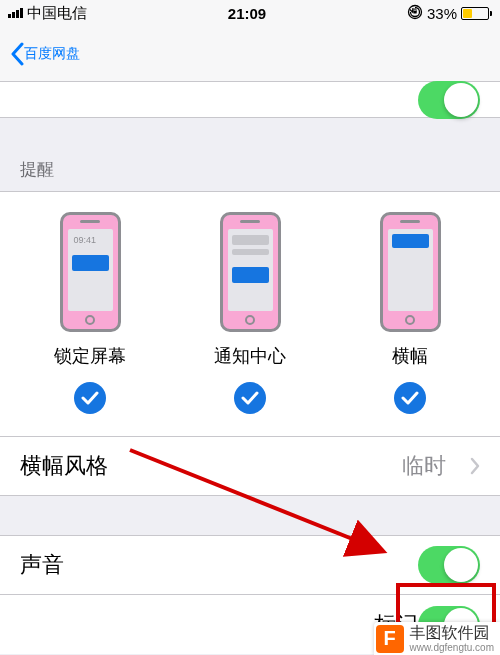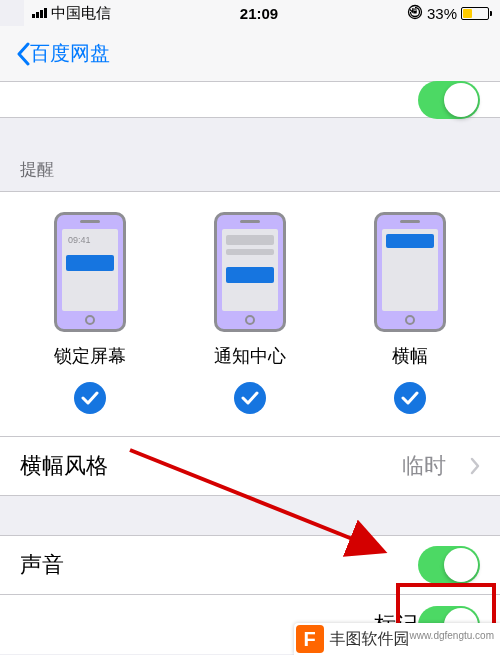--- a/index.html
+++ b/index.html
@@ -1,58 +1,58 @@
 <!DOCTYPE html>
 <html><head>
 <meta charset="utf-8">
 <style>
   * { margin: 0; padding: 0; box-sizing: border-box; }
   html, body { width: 500px; height: 655px; font-family: -apple-system, "Helvetica Neue", sans-serif; background: #efeff4; overflow: hidden; position: relative; }
-  .status-bar { height: 26px; background: #f7f7f8; display: flex; align-items: center; justify-content: space-between; padding: 0 8px; font-size: 15px; color: #000; margin-left: 24px; }
+  .status-bar { height: 26px; background: #f7f7f8; display: flex; align-items: center; justify-content: space-between; padding: 0 8px; font-size: 15px; color: #000; }
   .status-left { display: flex; align-items: center; gap: 4px; }
   .status-right { display: flex; align-items: center; gap: 4px; }
   .signal { display: flex; align-items: flex-end; gap: 1px; }
   .signal span { width: 3px; background: #000; display: inline-block; }
   .signal span:nth-child(1){height:4px;} .signal span:nth-child(2){height:6px;} .signal span:nth-child(3){height:8px;} .signal span:nth-child(4){height:10px;}
   .battery { display:inline-flex; align-items:center; }
   .battery-body { width: 28px; height: 13px; border: 1px solid #000; border-radius: 2px; position: relative; }
   .battery-fill { position:absolute; left:1px; top:1px; bottom:1px; width: 33%; background: #ffcc00; border-radius:1px; }
   .battery-tip { width:2px; height:5px; background:#000; margin-left:1px; border-radius:0 1px 1px 0; }
   .nav-bar { height: 56px; background: #f7f7f8; border-bottom: 1px solid #c8c7cc; display: flex; align-items: center; position: relative; }
-  .back-btn { display: flex; align-items: center; color: #007aff; font-size: 20px; padding-left: 16px; cursor: pointer; }
+  .back-btn { display: flex; align-items: center; color: #007aff; font-size: 14px; padding-left: 10px; cursor: pointer; }
   .chevron-back { width: 14px; height: 24px; }
   .nav-title { position: absolute; left: 0; right: 0; text-align: center; font-size: 22px; font-weight: 500; color: #000; pointer-events: none; }
   .cutoff-row { height: 36px; background: #fff; display: flex; align-items: center; justify-content: flex-end; padding: 0 20px; border-bottom: 1px solid #c8c7cc; }
   .toggle { width: 62px; height: 38px; background: #4cd964; border-radius: 19px; position: relative; }
   .toggle .knob { width: 34px; height: 34px; background: #fff; border-radius: 50%; position: absolute; top: 2px; right: 2px; box-shadow: 0 2px 4px rgba(0,0,0,0.25); }
   .section-header { font-size: 17px; color: #6d6d72; padding: 40px 20px 10px 20px; }
   .alert-styles { background: #fff; border-top: 1px solid #c8c7cc; border-bottom: 1px solid #c8c7cc; padding: 20px 10px 22px 10px; display: flex; justify-content: space-around; }
   .style-item { display: flex; flex-direction: column; align-items: center; width: 140px; }
-  .mockup { width: 72px; height: 120px; border: 3px solid #8e8e93; border-radius: 10px; position: relative; background: #c4b5fd; }
+  .mockup { width: 61px; height: 120px; border: 3px solid #8e8e93; border-radius: 10px; position: relative; background: #f9a8d4; }
   .mockup .speaker { position:absolute; top:5px; left:50%; transform:translateX(-50%); width:20px; height:3px; background:#8e8e93; border-radius:2px; }
   .mockup .homebtn { position:absolute; bottom:4px; left:50%; transform:translateX(-50%); width:10px; height:10px; border:2px solid #8e8e93; border-radius:50%; }
   .mockup .screen { position:absolute; top:14px; bottom:18px; left:5px; right:5px; background:#e5e5ea; border-radius:2px; }
   .lock-screen .timebox { position:absolute; top:6px; left:6px; font-size:9px; color:#8e8e93; }
   .lock-screen .bar { position:absolute; top:26px; left:4px; right:4px; height:16px; background:#1675e0; border-radius:2px; }
   .nc-screen .l1 { position:absolute; top:6px; left:4px; right:4px; height:10px; background:#c7c7cc; border-radius:2px; }
   .nc-screen .l2 { position:absolute; top:20px; left:4px; right:4px; height:6px; background:#c7c7cc; border-radius:2px; }
   .nc-screen .bar { position:absolute; top:38px; left:4px; right:4px; height:16px; background:#1675e0; border-radius:2px; }
   .bn-screen .bar { position:absolute; top:5px; left:4px; right:4px; height:14px; background:#1675e0; border-radius:2px; }
   .style-label { margin-top: 12px; font-size: 18px; color: #000; }
   .check { margin-top: 14px; }
   .check-circle { width:32px; height:32px; border-radius:50%; background:#1675e0; display:flex; align-items:center; justify-content:center; }
   .row { background:#fff; border-top:1px solid #c8c7cc; border-bottom:1px solid #c8c7cc; display:flex; align-items:center; justify-content:space-between; padding: 12px 20px; height: 60px; margin-top: -1px; }
   .row-label { font-size: 22px; color:#000; }
   .row-value { display:flex; align-items:center; color:#8e8e93; font-size:22px; gap:24px; }
   .chev-right { width:10px; height:18px; }
   .gap { height: 40px; }
   .arrow-overlay { position:absolute; pointer-events:none; }
   .watermark { position:absolute; right:0; bottom:0; background:#fff; display:flex; align-items:center; padding: 2px 6px 2px 2px; font-size:16px; color:#333; border-top-left-radius:4px; box-shadow:0 0 4px rgba(0,0,0,0.2); }
   .wm-logo { width:28px; height:28px; background:#ff6600; color:#fff; font-weight:bold; display:flex; align-items:center; justify-content:center; border-radius:4px; margin-right:6px; font-size:20px; }
-  .wm-text { display:flex; flex-direction:row; line-height:1.1; }
+  .wm-text { display:flex; flex-direction:column; line-height:1.1; }
   .wm-sub { font-size:10px; color:#888; }
   .red-box { position:absolute; border:4px solid #d40000; width:100px; height:50px; right:4px; bottom:22px; pointer-events:none; }
 </style>
 </head>
 <body>
 
 <div class="status-bar">
   <div class="status-left">
     <span class="signal">
         <span></span>

